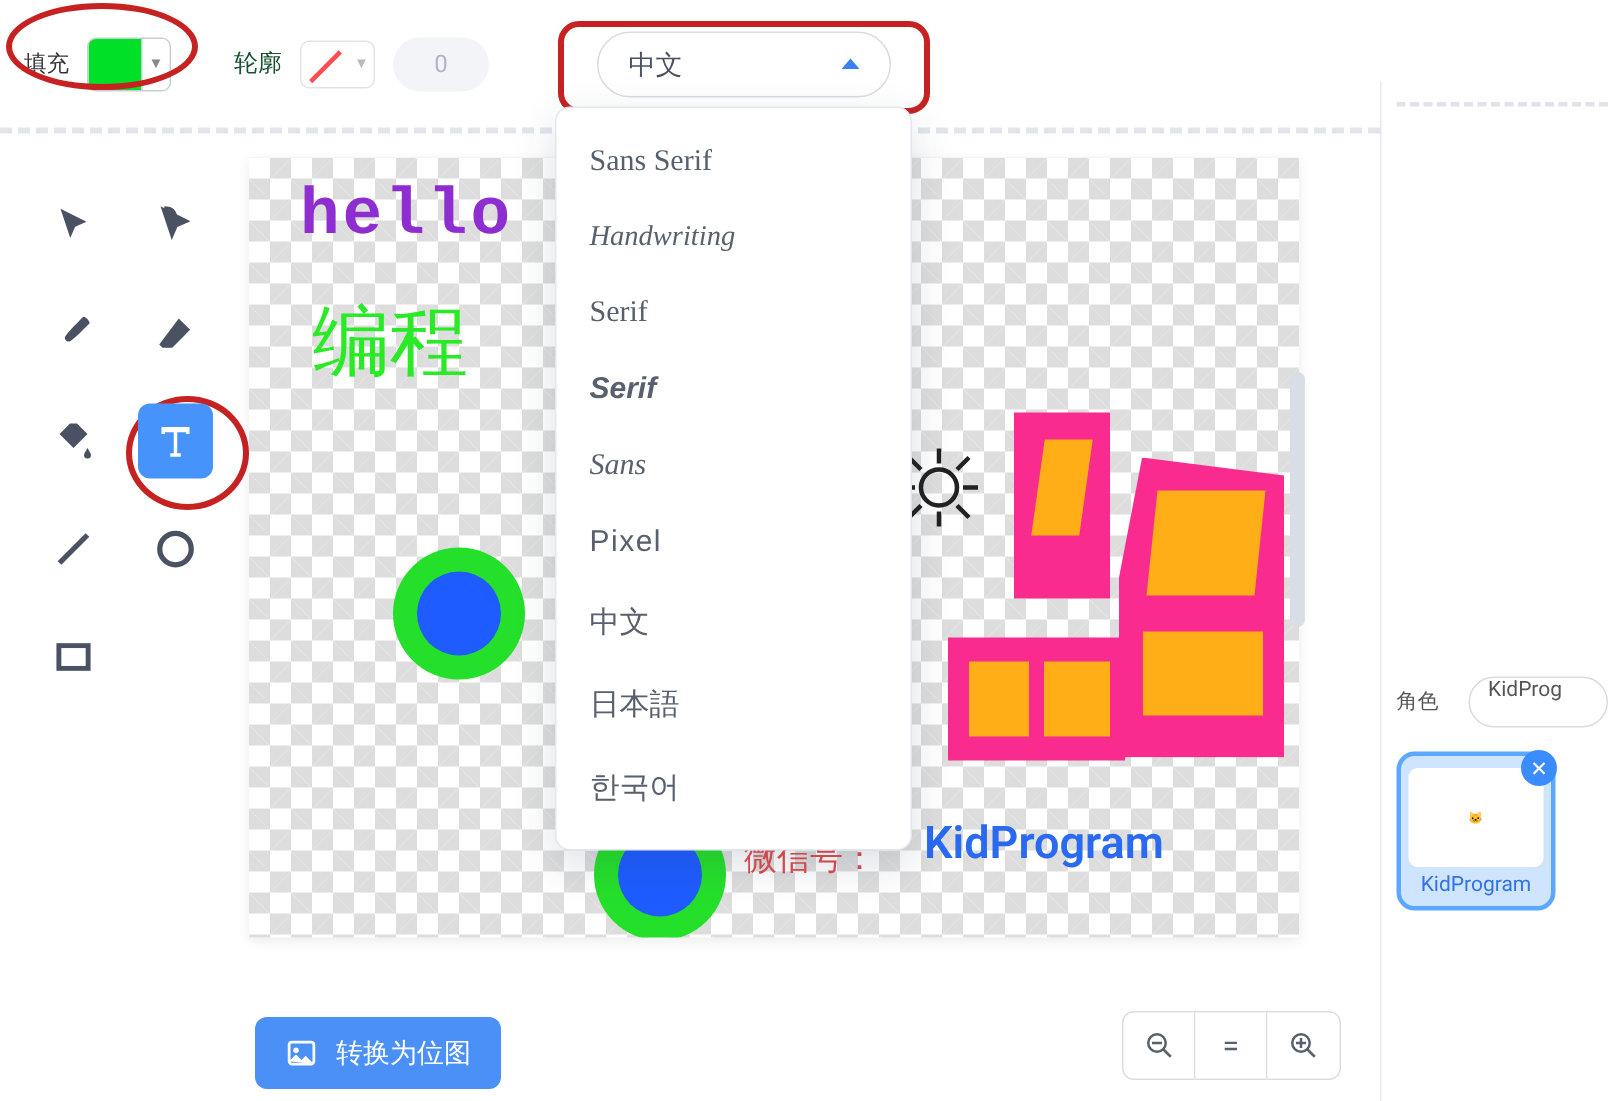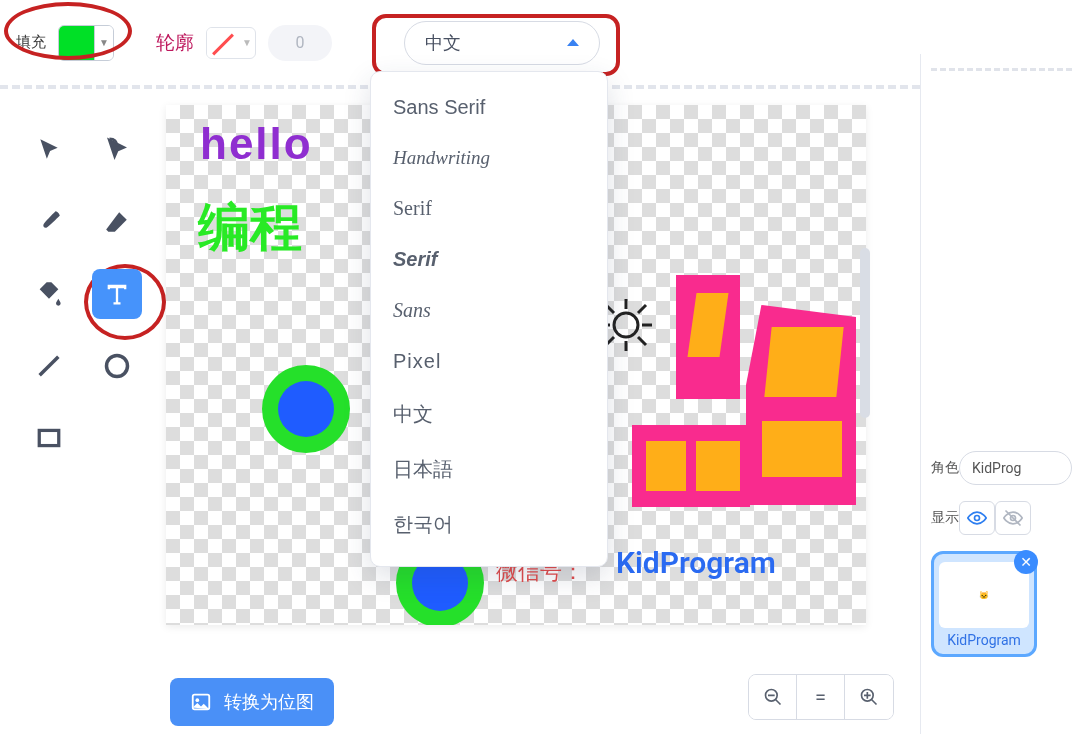--- a/index.html
+++ b/index.html
@@ -43,22 +43,22 @@
   height: 34px;
   display: flex;
   align-items: center;
   justify-content: center;
   color: #888;
   background: #fff;
   font-size: 10px;
 }
 
 .outline-label {
-  font-size: 19px;
-  color: #be185d;
+  font-size: 16px;
+  color: #14532d;
   text-align: right;
 }
 .outline-swatch-wrap {
   display: inline-flex;
   border: 1px solid #dfe3ea;
   border-radius: 6px;
   overflow: hidden;
 }
 .outline-swatch {
   width: 32px;
@@ -198,45 +198,45 @@
   box-shadow: 0 10px 28px rgba(42,57,90,0.15);
   padding: 10px 0 14px 0;
   z-index: 5;
 }
 .dropdown-item {
   padding: 14px 22px;
   font-size: 20px;
   color: #58606e;
   cursor: pointer;
 }
-.fi-sans { font-family: Liberation Sans, sans-serif; font-weight: 500; }
+.fi-sans { font-family: Liberation Serif, serif; font-weight: 500; }
 .fi-serif { font-family: "Times New Roman", serif; }
 .fi-hand { font-family: "Comic Sans MS", cursive; font-style: italic; font-size: 19px; }
 .fi-marker { font-weight: 700; font-style: italic; font-family: Arial, sans-serif; }
 .fi-curly { font-family: cursive; font-style: italic; }
 .fi-pixel { font-family: Arial, sans-serif; letter-spacing: 1px; }
 .fi-cjk { font-family: "Microsoft YaHei", sans-serif; }
 
 .canvas-text-hello {
   position: absolute;
   left: 34px;
   top: 14px;
-  font-family: Liberation Sans, sans-serif;
+  font-family: Liberation Mono, monospace;
   font-size: 44px;
   letter-spacing: 2px;
   color: #8f2ed0;
   font-weight: 700;
 }
 .canvas-text-program {
   position: absolute;
-  left: 32px;
+  left: 42px;
   top: 88px;
   font-size: 52px;
   color: #28ea25;
-  font-weight: 700;
+  font-weight: 400;
   font-family: "Microsoft YaHei", sans-serif;
 }
 .canvas-text-kp {
   position: absolute;
   left: 350px;
   top: 440px;
   font-size: 30px;
   color: #2a6af1;
   font-weight: 600;
 }
@@ -319,28 +319,28 @@
   right: 0;
   top: 54px;
   width: 160px;
   bottom: 0;
   border-left: 1px solid #e6e9f0;
   padding: 14px 8px 0 10px;
   background:#fff;
 }
 .panel-divider { border-top:3px dashed #e0e3ea; margin-bottom: 380px;}
 .rp-row {
-  display:flex; align-items:center; gap:0; margin-bottom:16px; font-size:14px; color:#555;
+  display:flex; align-items:center; gap:20px; margin-bottom:16px; font-size:14px; color:#555;
 }
 .rp-pill {
   flex:1;
   height:34px;
   border:1px solid #d7dbe4;
   border-radius:20px;
-  display:flex;align-items:center;
+  display:flex;
   padding:0 12px;
   font-size:14px; color:#555;
 }
 .rp-icon-btn {
   width:36px;height:34px;border:1px solid #d7dbe4;border-radius:6px;
   display:flex;align-items:center;justify-content:center;
 }
 .sprite-thumb {
   width:106px;height:106px;
   border:3px solid #5ca8ff;
@@ -536,36 +536,20 @@
 </div>
 
 <div class="right-panel">
   <div class="panel-divider"></div>
   <div class="rp-row">
     <span>角色</span>
     <div class="rp-pill">
       <span>KidProg</span>
     </div>
   </div>
-  <div class="rp-row">
-    <span>显示</span>
-    <div class="rp-icon-btn" style="color:#2d7ef0;">
-      <svg width="20" height="20" viewBox="0 0 24 24" fill="none" stroke="#2d7ef0" stroke-width="2">
-          <path d="M1 12s4-7 11-7 11 7 11 7-4 7-11 7S1 12 1 12z"></path>
-          <circle cx="12" cy="12" r="3"></circle>
-        </svg>
-    </div>
-    <div class="rp-icon-btn" style="color:#b0b6c1;">
-      <svg width="20" height="20" viewBox="0 0 24 24" fill="none" stroke="#b0b6c1" stroke-width="2">
-          <path d="M1 12s4-7 11-7 11 7 11 7-4 7-11 7S1 12 1 12z"></path>
-          <circle cx="12" cy="12" r="3"></circle>
-          <line x1="3" y1="3" x2="21" y2="21"></line>
-        </svg>
-    </div>
-  </div>
 
   <div class="sprite-thumb">
     <div class="x-badge">✕</div>
     <div class="inner">🐱</div>
     <div class="cap">KidProgram</div>
   </div>
 </div>
 
 <div style="position:absolute;left:860px;top:248px;width:10px;height:170px;background:#d9dde5;border-radius:6px;"></div>
 

